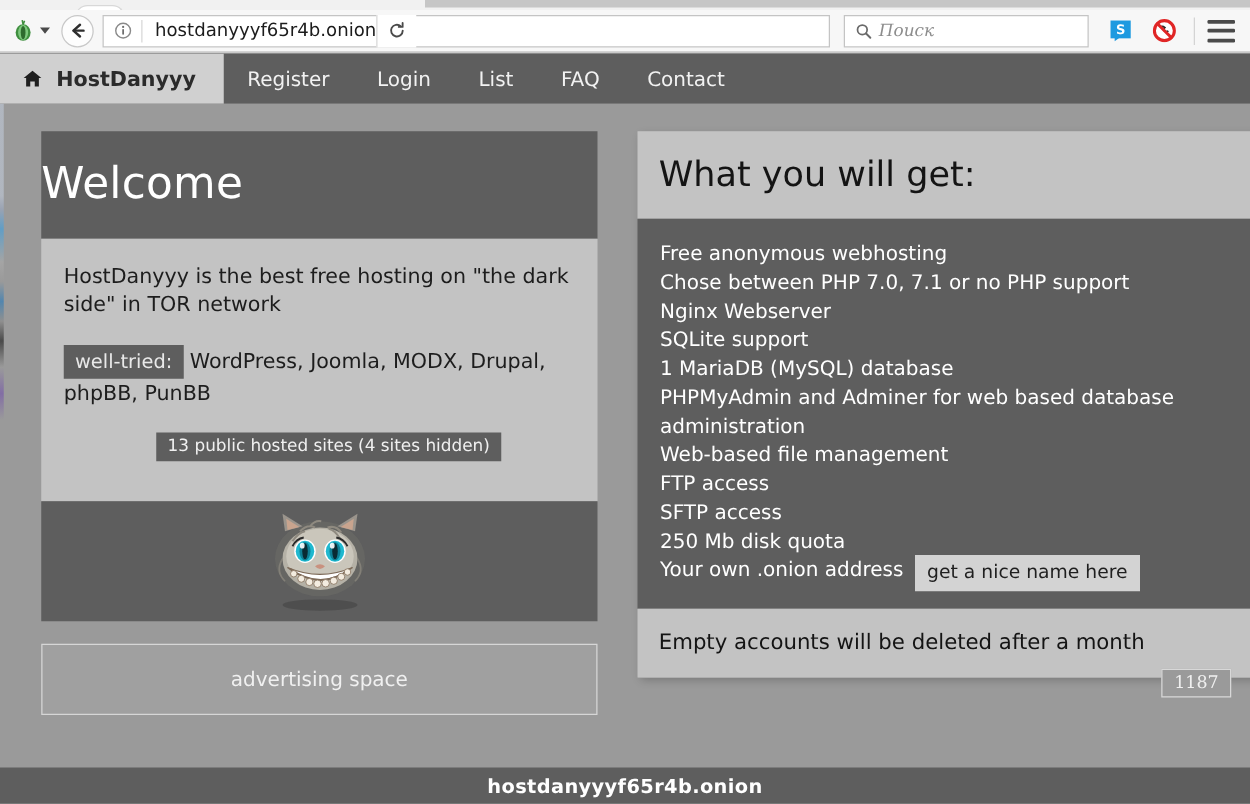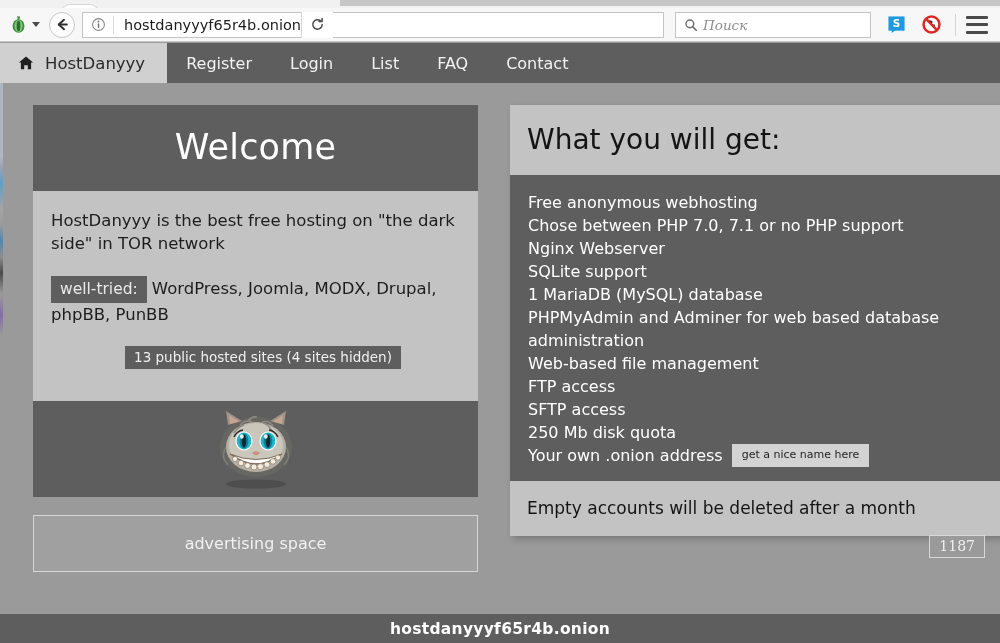--- a/index.html
+++ b/index.html
@@ -103,20 +103,21 @@
   .sitenav {
     position: absolute; left: 0; top: 43px; width: 1000px; height: 40px;
     background: #5e5e5e;
     display: flex; align-items: stretch;
   }
   .brand {
     background: #d0d0d0;
     display: flex; align-items: center; gap: 11px;
     padding: 0 22px 0 18px;
     cursor: default;
+    font-weight: bold;
   }
   .brand-label { font-size: 16.5px; color: #2b2b2b; }
   .home-glyph { width: 16px; height: 16px; display: block; }
 
   .nav-item {
     display: flex; align-items: center;
     padding: 0 19px;
     font-size: 16px; color: #f2f2f2;
     cursor: default; white-space: nowrap;
   }
@@ -134,21 +135,21 @@
       #a8a8a8 24%, #9a9a9a 27%, #3a7fb5 30%, #8c8c8c 33%,
       #2f2f2f 36%, #9a9a9a 40%, #7a5fa8 44%, #9a9a9a 48%,
       #9a9a9a 100%);
     opacity: .75;
   }
 
   
   .col-left { position: absolute; left: 33px; top: 22px; width: 445px; }
   .panel-head-dark {
     background: #5e5e5e; color: #ffffff;
-    text-align: center; font-size: 35px; font-weight: 400;
+    text-align: left; font-size: 35px; font-weight: 400;
     padding: 22px 0 24px; letter-spacing: .2px;
   }
   .panel-body-light {
     background: #c3c3c3; color: #1d1d1d;
     padding: 18px 18px 32px;
   }
   .intro-text { font-size: 16.5px; line-height: 1.42; }
   .tech-line { font-size: 16.5px; line-height: 1.42; margin-top: 20px; }
   .chip {
     display: inline-block; background: #5e5e5e; color: #e9e9e9;
@@ -185,21 +186,21 @@
   .rpanel-body {
     background: #5e5e5e; color: #ffffff;
     padding: 16px 18px 14px;
   }
   .feat {
     font-size: 16px; line-height: 1.44;
   }
   .onion-line { display: flex; align-items: flex-start; gap: 9px; flex-wrap: wrap; }
   .name-btn {
     display: inline-block; background: #d3d3d3; color: #1f1f1f;
-    font-size: 11px; padding: 3px 10px 4px;
+    font-size: 15px; padding: 3px 10px 4px;
     cursor: default;
   }
   .rpanel-foot {
     background: #c3c3c3; color: #141414;
     font-size: 17px; padding: 17px 17px 18px;
   }
 
   .counter {
     position: absolute; right: 15px; top: 452px;
     border: 1px solid #d8d8d8; background: #9a9a9a;

